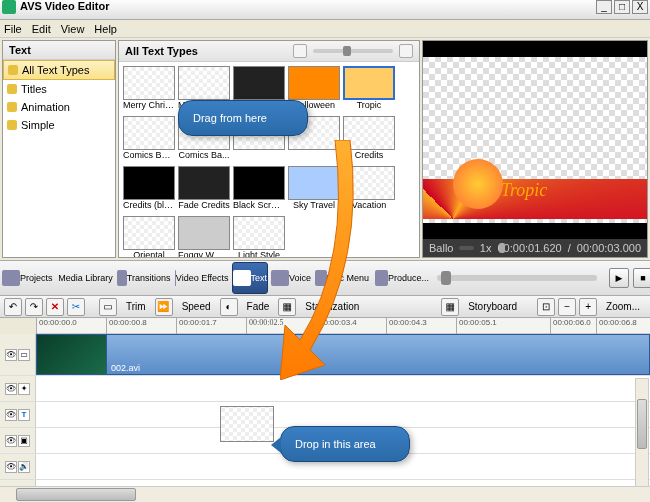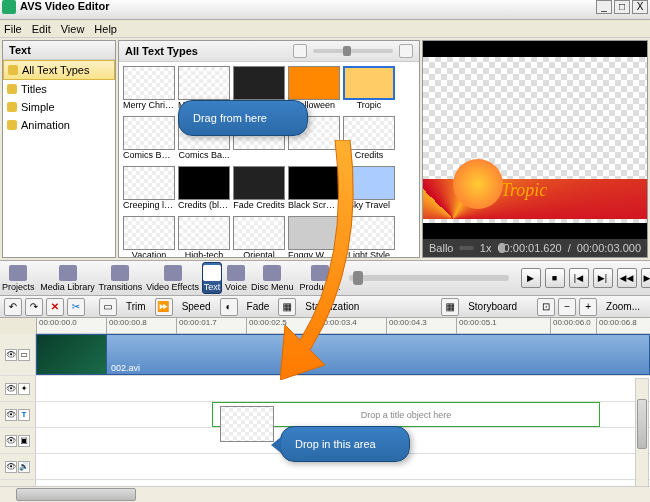--- a/index.html
+++ b/index.html
@@ -32,21 +32,21 @@
 .preview .screen { flex:1; background:#000; position:relative; overflow:hidden;}
 .preview .screen .checker{position:absolute;inset:16px 0;background:repeating-conic-gradient(#ddd 0 25%, #fff 0 50%) 0/12px 12px;}
 .preview .screen .sun{position:absolute;left:30px;bottom:30px;width:50px;height:50px;background:radial-gradient(circle,#ffcc33,#ff8833 70%);border-radius:50%}
 .preview .screen .rays{position:absolute;left:0;bottom:20px;right:0;height:40px;background:conic-gradient(from -45deg at 30px 40px,#c02,#fa2,#c02,#fa2,#c02,#fa2)}
 .preview .screen .txt{position:absolute;left:78px;bottom:38px;color:#ffaa00;font-family:Georgia,serif;font-size:18px;font-style:italic}
 .preview .status{height:18px;background:#3a3a3a;display:flex;align-items:center;padding:0 6px;color:#ccc;font-size:9px;gap:6px}
 .preview .status .pb{flex:1;height:4px;background:#555;border-radius:2px;position:relative}
 .preview .status .pb::after{content:"";position:absolute;left:40px;top:-3px;width:6px;height:10px;background:#aaa;border-radius:2px}
 .toolbar { height: 36px; background: linear-gradient(#f7f7f7,#dedede); border-top:1px solid #aaa; border-bottom:1px solid #aaa; display:flex; align-items:stretch;}
 .toolbar .sep{width:2px;background:linear-gradient(#ccc,#eee,#ccc);margin:2px 1px}
-.toolbar .tbtn{width:56px;display:flex;flex-direction:column;align-items:center;justify-content:center;cursor:pointer;border:1px solid transparent;border-radius:3px;margin:1px}
+.toolbar .tbtn{width:56px;display:flex;flex-direction:row;align-items:center;justify-content:center;cursor:pointer;border:1px solid transparent;border-radius:3px;margin:1px}
 .toolbar .tbtn.active{background:linear-gradient(#3d6db3,#2a4f86);color:#fff;border-color:#1a3a66}
 .toolbar .tbtn .ico{width:18px;height:16px;background:#88a;border-radius:2px;margin-bottom:1px}
 .toolbar .tbtn span{font-size:9px;white-space:nowrap}
 .toolbar .rt{flex:1}
 .transport{display:flex;align-items:center;padding:0 6px;gap:4px}
 .transport .seek{width:160px;height:6px;background:#ccc;border-radius:3px;position:relative;margin-right:8px}
 .transport .seek::after{content:"";position:absolute;left:4px;top:-4px;width:10px;height:14px;background:#888;border-radius:3px}
 .transport .pb{width:20px;height:20px;border:1px solid #888;background:linear-gradient(#fff,#ddd);border-radius:2px;cursor:pointer;display:flex;align-items:center;justify-content:center;font-size:9px}
 .timelinebar{height:22px;background:linear-gradient(#f7f7f7,#dedede);border-bottom:1px solid #aaa;display:flex;align-items:center;padding:0 4px;gap:3px}
 .timelinebar .tb{width:18px;height:18px;border:1px solid #999;background:#f4f4f4;border-radius:2px;cursor:pointer;display:flex;align-items:center;justify-content:center;font-size:10px}
@@ -97,22 +97,22 @@
   <span>Edit</span>
   <span>View</span>
   <span>Help</span>
 </div>
 
 <div class="upper">
   <div class="sidebar">
     <div class="hdr">Text</div>
     <div class="item sel"><span>All Text Types</span></div>
     <div class="item"><span>Titles</span></div>
+    <div class="item"><span>Animation</span></div>
     <div class="item"><span>Simple</span></div>
-    <div class="item"><span>Animation</span></div>
   </div>
 
   <div class="gallery">
     <div class="ghdr">
       <span>All Text Types</span>
       <span class="spacer"></span>
       <div class="iconbtn"></div>
       <div class="slider"></div>
       <div class="iconbtn"></div>
     </div>
@@ -171,26 +171,20 @@
           </div>
           <div class="cap"></div>
         </div>
         <div class="thumb">
           <div class="img">
             <div class="overlay" style="color: rgb(0, 0, 0);"></div>
           </div>
           <div class="cap">Credits</div>
         </div>
         <div class="thumb">
-          <div class="img">
-            <div class="overlay" style="color: rgb(0, 0, 0);"></div>
-          </div>
-          <div class="cap">Creeping line</div>
-        </div>
-        <div class="thumb">
           <div class="img" style="background-color: rgb(0, 0, 0); background-image: none;">
             <div class="overlay" style="color: rgb(255, 255, 255);"></div>
           </div>
           <div class="cap">Credits (black)</div>
         </div>
         <div class="thumb">
           <div class="img" style="background-color: rgb(34, 34, 34); background-image: none;">
             <div class="overlay" style="color: rgb(255, 255, 255);"></div>
           </div>
           <div class="cap">Fade Credits</div>
@@ -205,26 +199,20 @@
           <div class="img" style="background-color: rgb(170, 204, 255); background-image: none;">
             <div class="overlay" style="color: rgb(34, 170, 255);"></div>
           </div>
           <div class="cap">Sky Travel</div>
         </div>
         <div class="thumb">
           <div class="img">
             <div class="overlay" style="color: rgb(0, 102, 204);"></div>
           </div>
           <div class="cap">Vacation</div>
-        </div>
-        <div class="thumb">
-          <div class="img">
-            <div class="overlay" style="color: rgb(0, 0, 0);"></div>
-          </div>
-          <div class="cap">High-tech</div>
         </div>
         <div class="thumb">
           <div class="img">
             <div class="overlay" style="color: rgb(0, 0, 0);"></div>
           </div>
           <div class="cap">Oriental</div>
         </div>
         <div class="thumb">
           <div class="img" style="background-color: rgb(204, 204, 204); background-image: none;">
             <div class="overlay" style="color: rgb(102, 102, 102);"></div>
@@ -327,21 +315,21 @@
   <div class="tb">⊡</div>
   <div class="tb">−</div>
   <div class="tb">+</div>
   <span class="tlbl">Zoom...</span>
 </div>
 
 <div class="ruler" id="ruler">
     <div class="tick" style="left: 0px;">00:00:00.0</div>
     <div class="tick" style="left: 70px;">00:00:00.8</div>
     <div class="tick" style="left: 140px;">00:00:01.7</div>
-    <div class="tick" style="left: 210px;">00:00:02.5</div>
+    <div class="tick" style="left: 210px; font-family: Liberation Serif, serif;">00:00:02.5</div>
     <div class="tick" style="left: 280px;">00:00:03.4</div>
     <div class="tick" style="left: 350px;">00:00:04.3</div>
     <div class="tick" style="left: 420px;">00:00:05.1</div>
     <div class="tick" style="left: 514px;">00:00:06.0</div>
     <div class="tick" style="left: 560px;">00:00:06.8</div>
   </div>
 
 <div class="timeline">
   <div class="track tall">
     <div class="gut">
@@ -361,23 +349,20 @@
         <div class="gi">✦</div>
       </div>
     <div class="lane"></div>
   </div>
   <div class="track">
     <div class="gut">
         <div class="gi">👁</div>
         <div class="gi" style="color:#06c;font-weight:bold">T</div>
       </div>
     <div class="lane">
-      <div class="titletrack">
-        <div class="ph">Drop a title object here</div>
-      </div>
       <div class="dragthumb"></div>
     </div>
   </div>
   <div class="track">
     <div class="gut">
         <div class="gi">👁</div>
         <div class="gi">▣</div>
       </div>
     <div class="lane"></div>
   </div>

